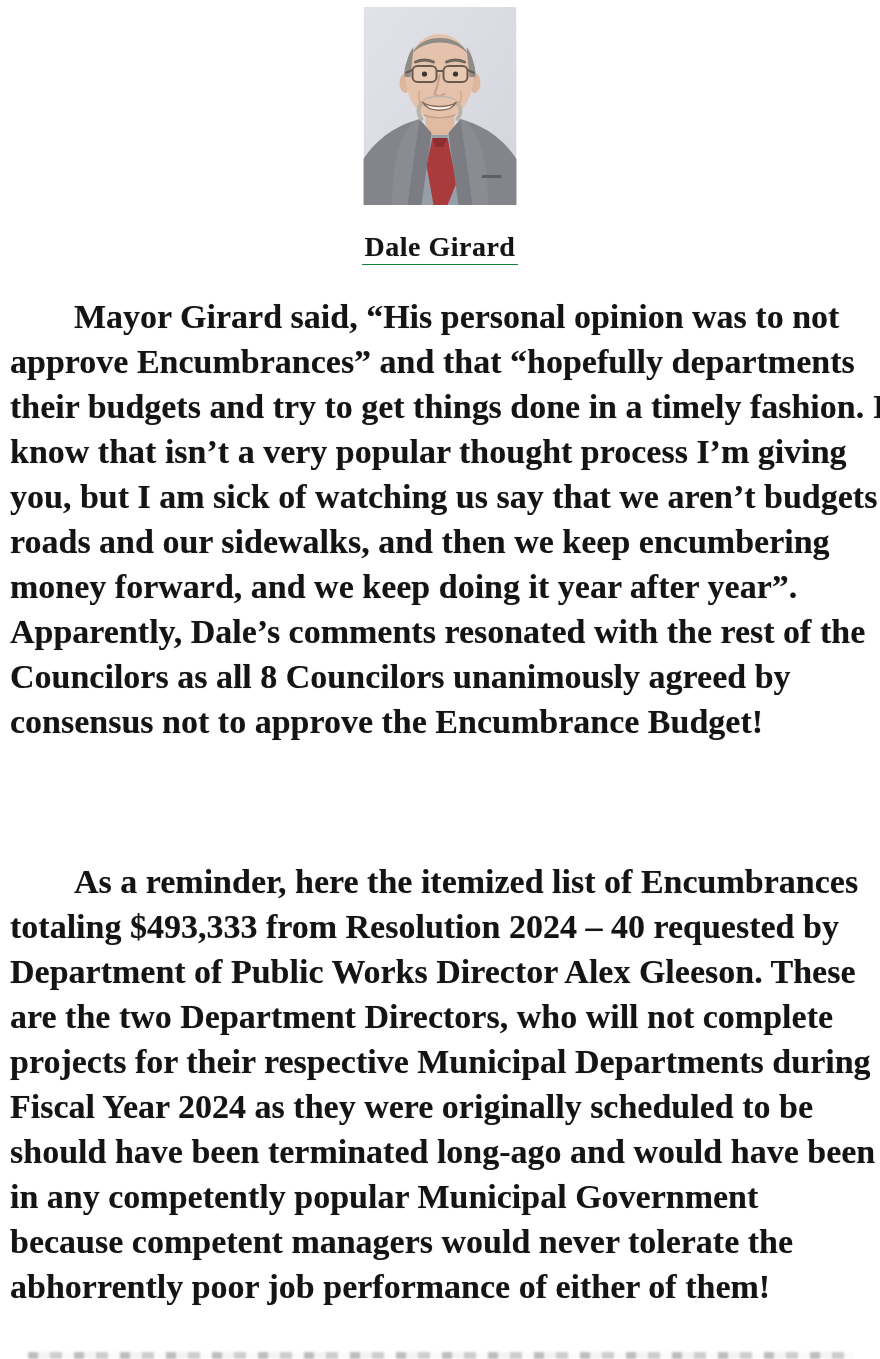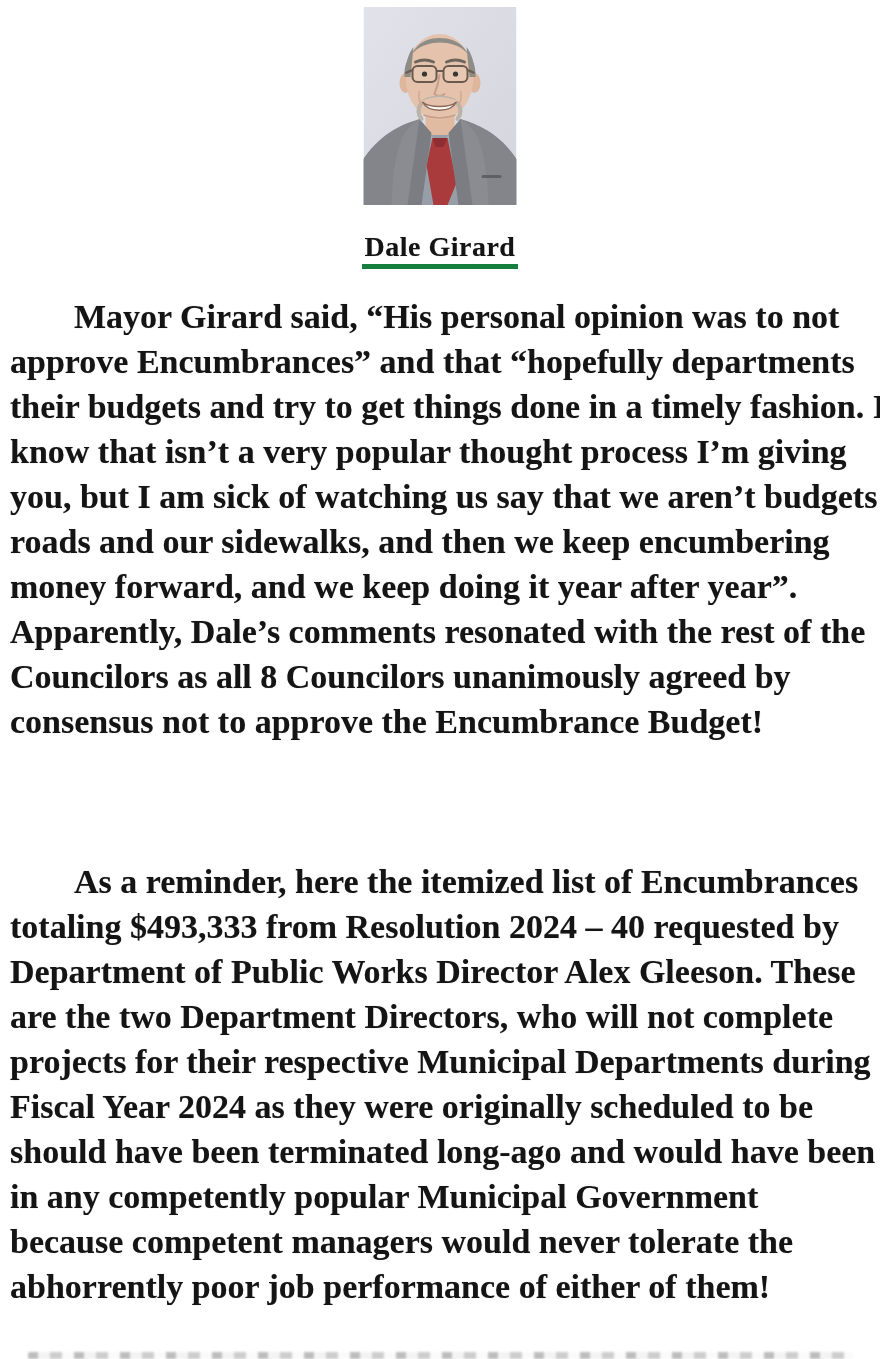--- a/index.html
+++ b/index.html
@@ -26,21 +26,21 @@
     top: 231px;
     left: 0;
     width: 100%;
     text-align: center;
     font-size: 28px;
     font-weight: 700;
     letter-spacing: 0.5px;
   }
   .caption .underlined {
     display: inline-block;
-    border-bottom: 5px solid #15803d;
+    border-bottom: 1px solid #15803d;
     padding: 0 3px 1px 3px;
     text-shadow: 0 0 1px rgba(0,0,0,0.30);
   }
   .para {
     position: absolute;
     left: 10px;
     width: 876px;
     font-size: 34px;
     font-weight: 700;
     line-height: 45px;

